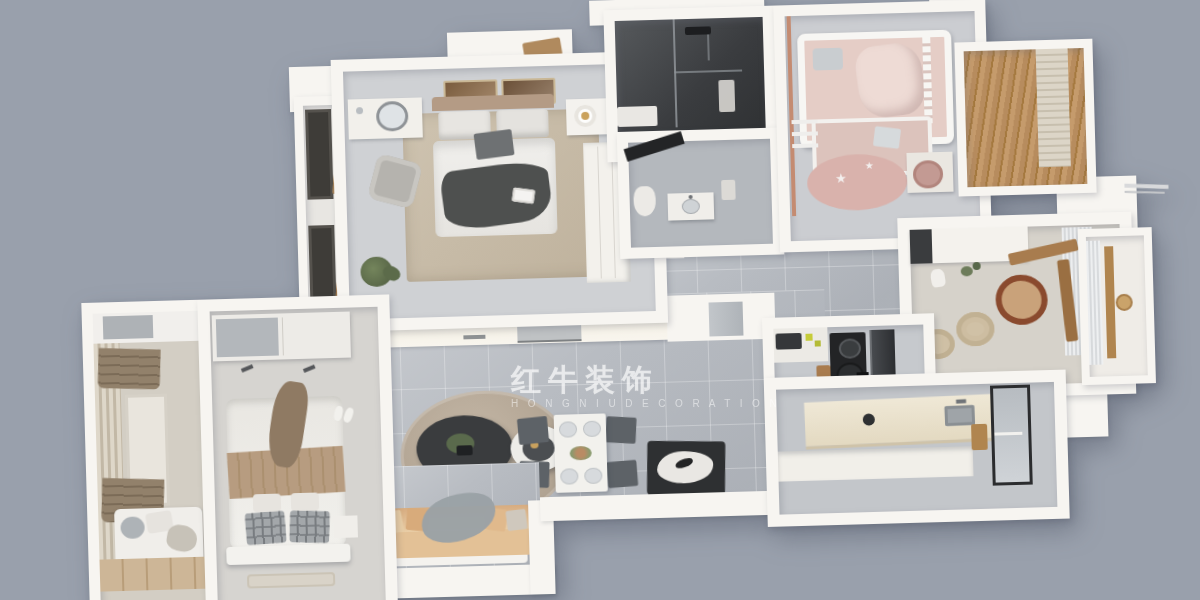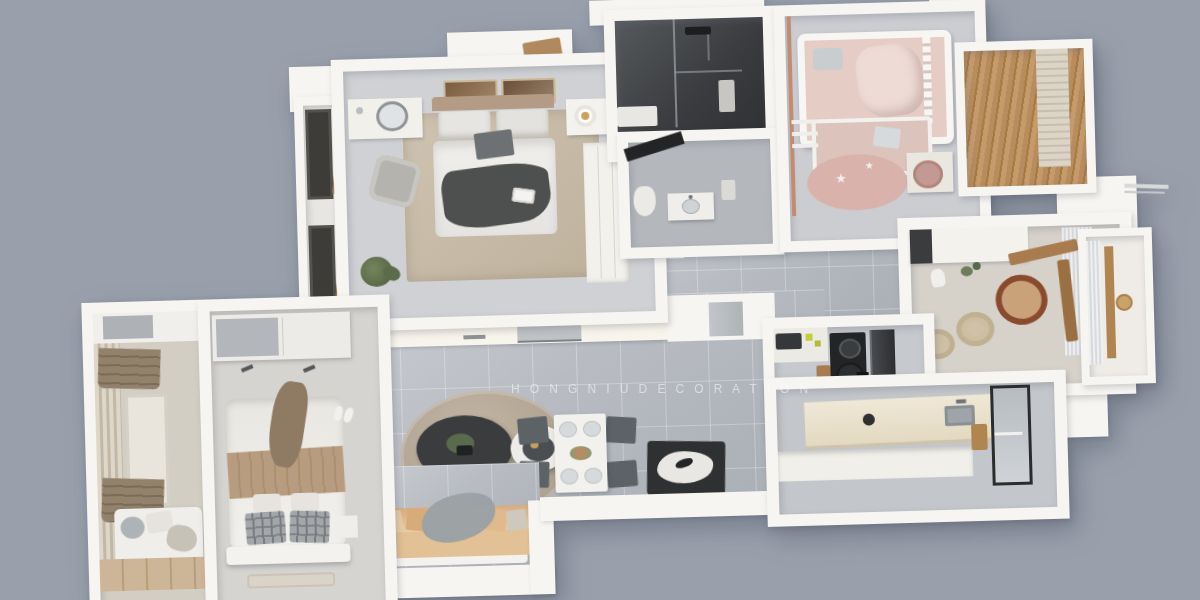--- a/index.html
+++ b/index.html
@@ -18,21 +18,21 @@
           linear-gradient(90deg,rgba(255,255,255,.28) 1px,transparent 1px),
           linear-gradient(145deg,rgba(255,255,255,.20) 8%,transparent 42%,rgba(88,94,106,.12) 85%);
         background-size:44px 44px,44px 44px,100% 100%}
   .bedfloor{background:var(--floor-bedroom)}
   .round{border-radius:50%}
   .r2{border-radius:2px}.r4{border-radius:4px}.r6{border-radius:6px}.r8{border-radius:8px}
   #watermark{position:absolute;left:505px;top:364px;width:215px;height:60px;display:flex;align-items:flex-start;gap:6px;pointer-events:none}
   #wm-logo{width:50px;height:50px;opacity:.62;margin-top:2px}
   .wm-text{display:flex;flex-direction:column}
   #wm-cn{font-size:30px;font-weight:bold;letter-spacing:7px;color:rgba(255,255,255,.62);line-height:1.05;white-space:nowrap;text-shadow:0 0 2px rgba(255,255,255,.18)}
-  #wm-en{font-size:12px;letter-spacing:3.4px;color:rgba(255,255,255,.50);margin-top:18px;white-space:nowrap}
+  #wm-en{font-size:10px;letter-spacing:3.4px;color:rgba(255,255,255,.50);margin-top:2px;white-space:nowrap}
   .curtain-v{background:repeating-linear-gradient(90deg,#ded7c9 0 4px,#c2b8a6 4px 7px)}
   .sheer{background:repeating-linear-gradient(90deg,#eef0f2 0 2px,#d6d9dc 2px 4px);opacity:.92}
   .blind{background:repeating-linear-gradient(180deg,#92816b 0 7px,#7b6b57 7px 9px)}
   .woodblind{background:repeating-linear-gradient(100deg,#b78c5e 0 5px,#a5793f 5px 7px,#c59b6c 7px 12px)}
   .plaid{background-color:#a3a7aa;background-image:
      repeating-linear-gradient(0deg,transparent 0 7px,rgba(120,124,128,.8) 7px 9px),
      repeating-linear-gradient(90deg,transparent 0 7px,rgba(110,114,118,.8) 7px 9px)}
   .counter{background:linear-gradient(180deg,#efe8d6,#e3d9c1);border-bottom:3px solid #cfc3a9}
 </style>
 </head>
@@ -294,16 +294,17 @@
     <svg id="wm-logo" viewBox="0 0 60 54" xmlns="http://www.w3.org/2000/svg">
       <g fill="#ffffff">
         <path d="M49 3c1 4-1 7-4 9 2 5 1 10-2 13-4 5-11 6-15 3 2 6-1 11-7 13 4 1 8 0 11-2-1 5-6 9-12 9 7 2 14-1 18-7 2-4 2-8 1-12 5-2 9-7 9-12l-4 2c2-3 4-8 5-16z"></path>
         <path d="M14 8c3-5 9-7 14-5-4 1-7 3-9 6-2-1-3-1-5-1z"></path>
         <path d="M8 34c-3 6-2 12 2 16-6-1-10-7-8-13 2-4 4-5 6-3z"></path>
         <circle cx="53" cy="6" r="3" fill="none" stroke="#ffffff" stroke-width="1"></circle>
         <text x="53" y="8.3" font-size="5" text-anchor="middle" fill="#ffffff">R</text>
       </g>
     </svg>
     <div class="wm-text">
+      <span id="wm-cn">红牛装饰</span>
       <span id="wm-en">H O N G   N I U   D E C O R A T I O N</span>
     </div>
   </div>
 </div>
 
 </body></html>

